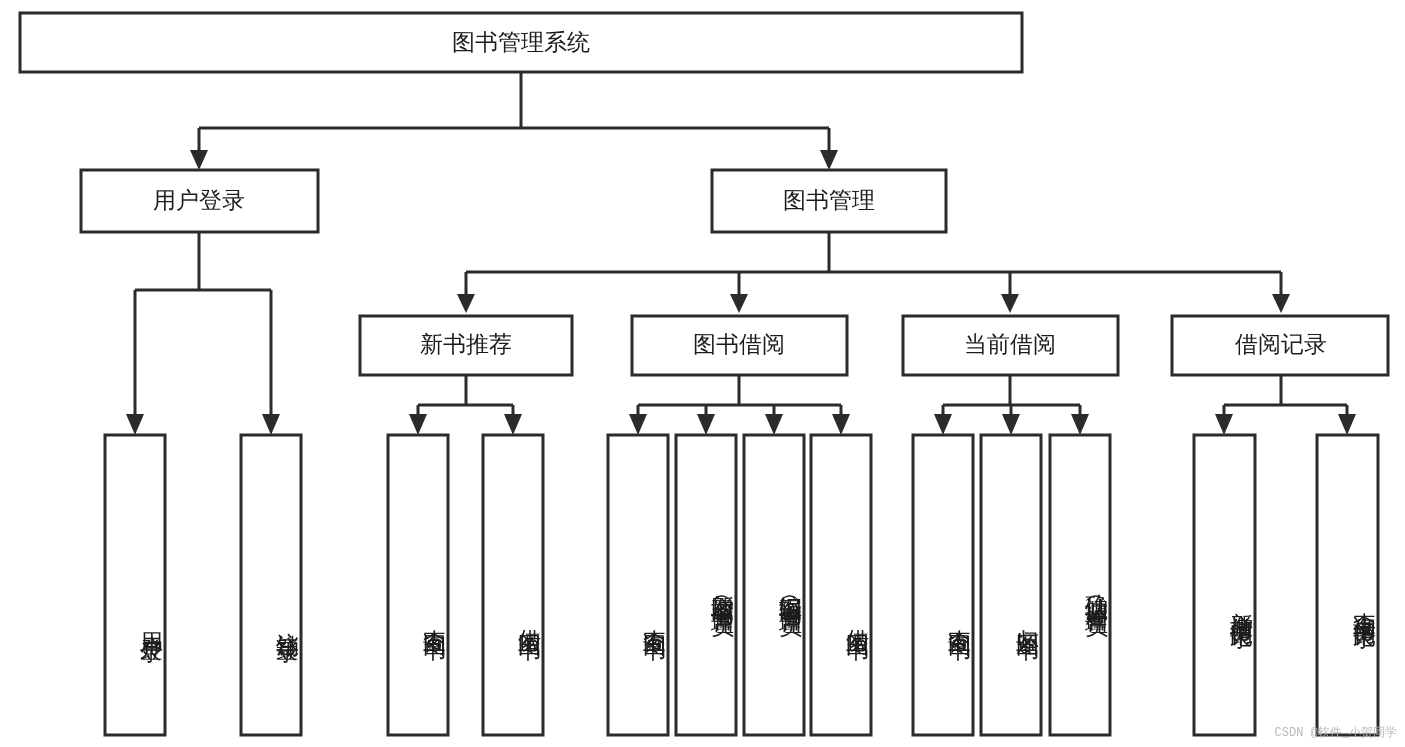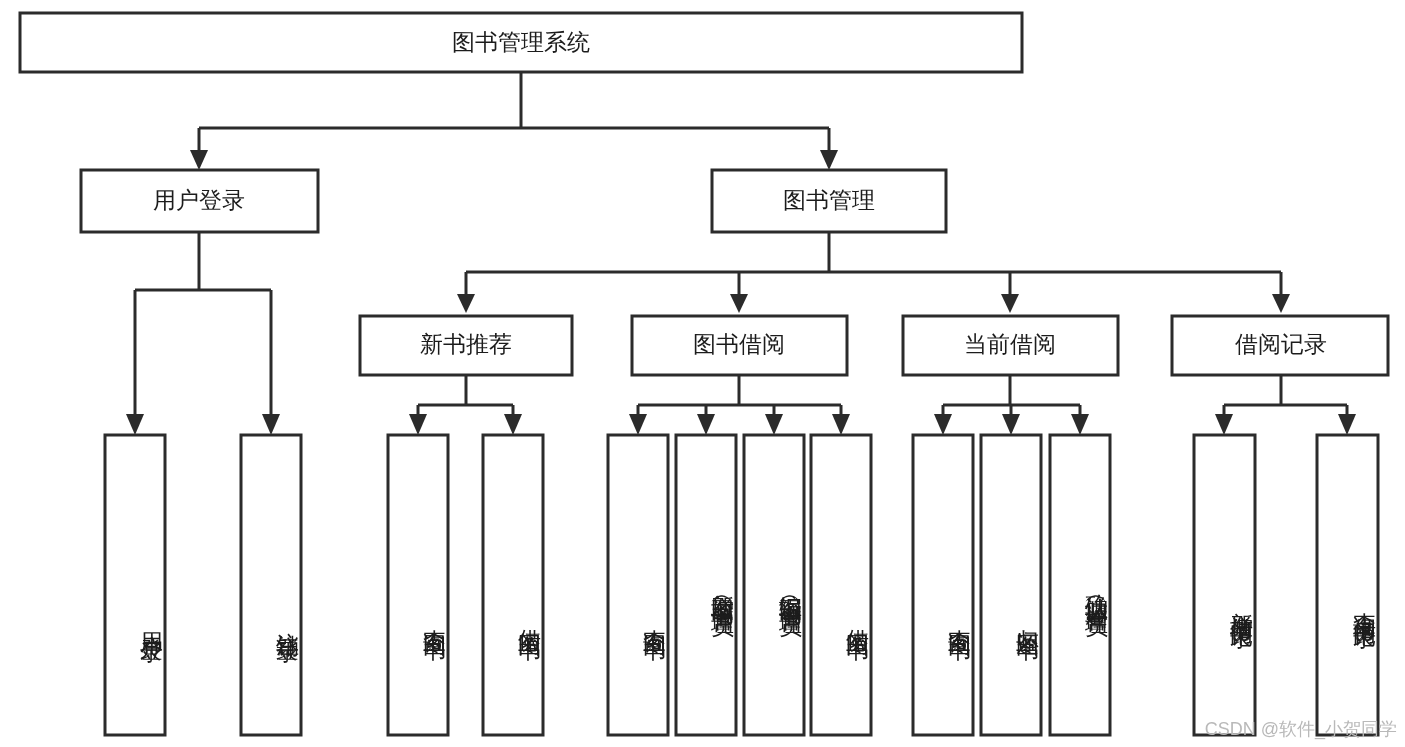--- a/index.html
+++ b/index.html
@@ -57,22 +57,22 @@
     color: #1c1c1c;
     letter-spacing: 3px;
     text-align: center;
     white-space: nowrap;
     pointer-events: none;
   }
   .watermark {
     position: absolute;
     right: 8px;
     bottom: 6px;
-    font-family: Liberation Sans, sans-serif;
-    font-size: 18px;
+    font-family: Liberation Mono, monospace;
+    font-size: 12px;
     color: #b9b9b9;
     white-space: nowrap;
   }
 </style>
 </head>
 <body>
 
 <div id="diagram-root">
 
   <svg class="flowchart" viewBox="0 0 1405 747">

